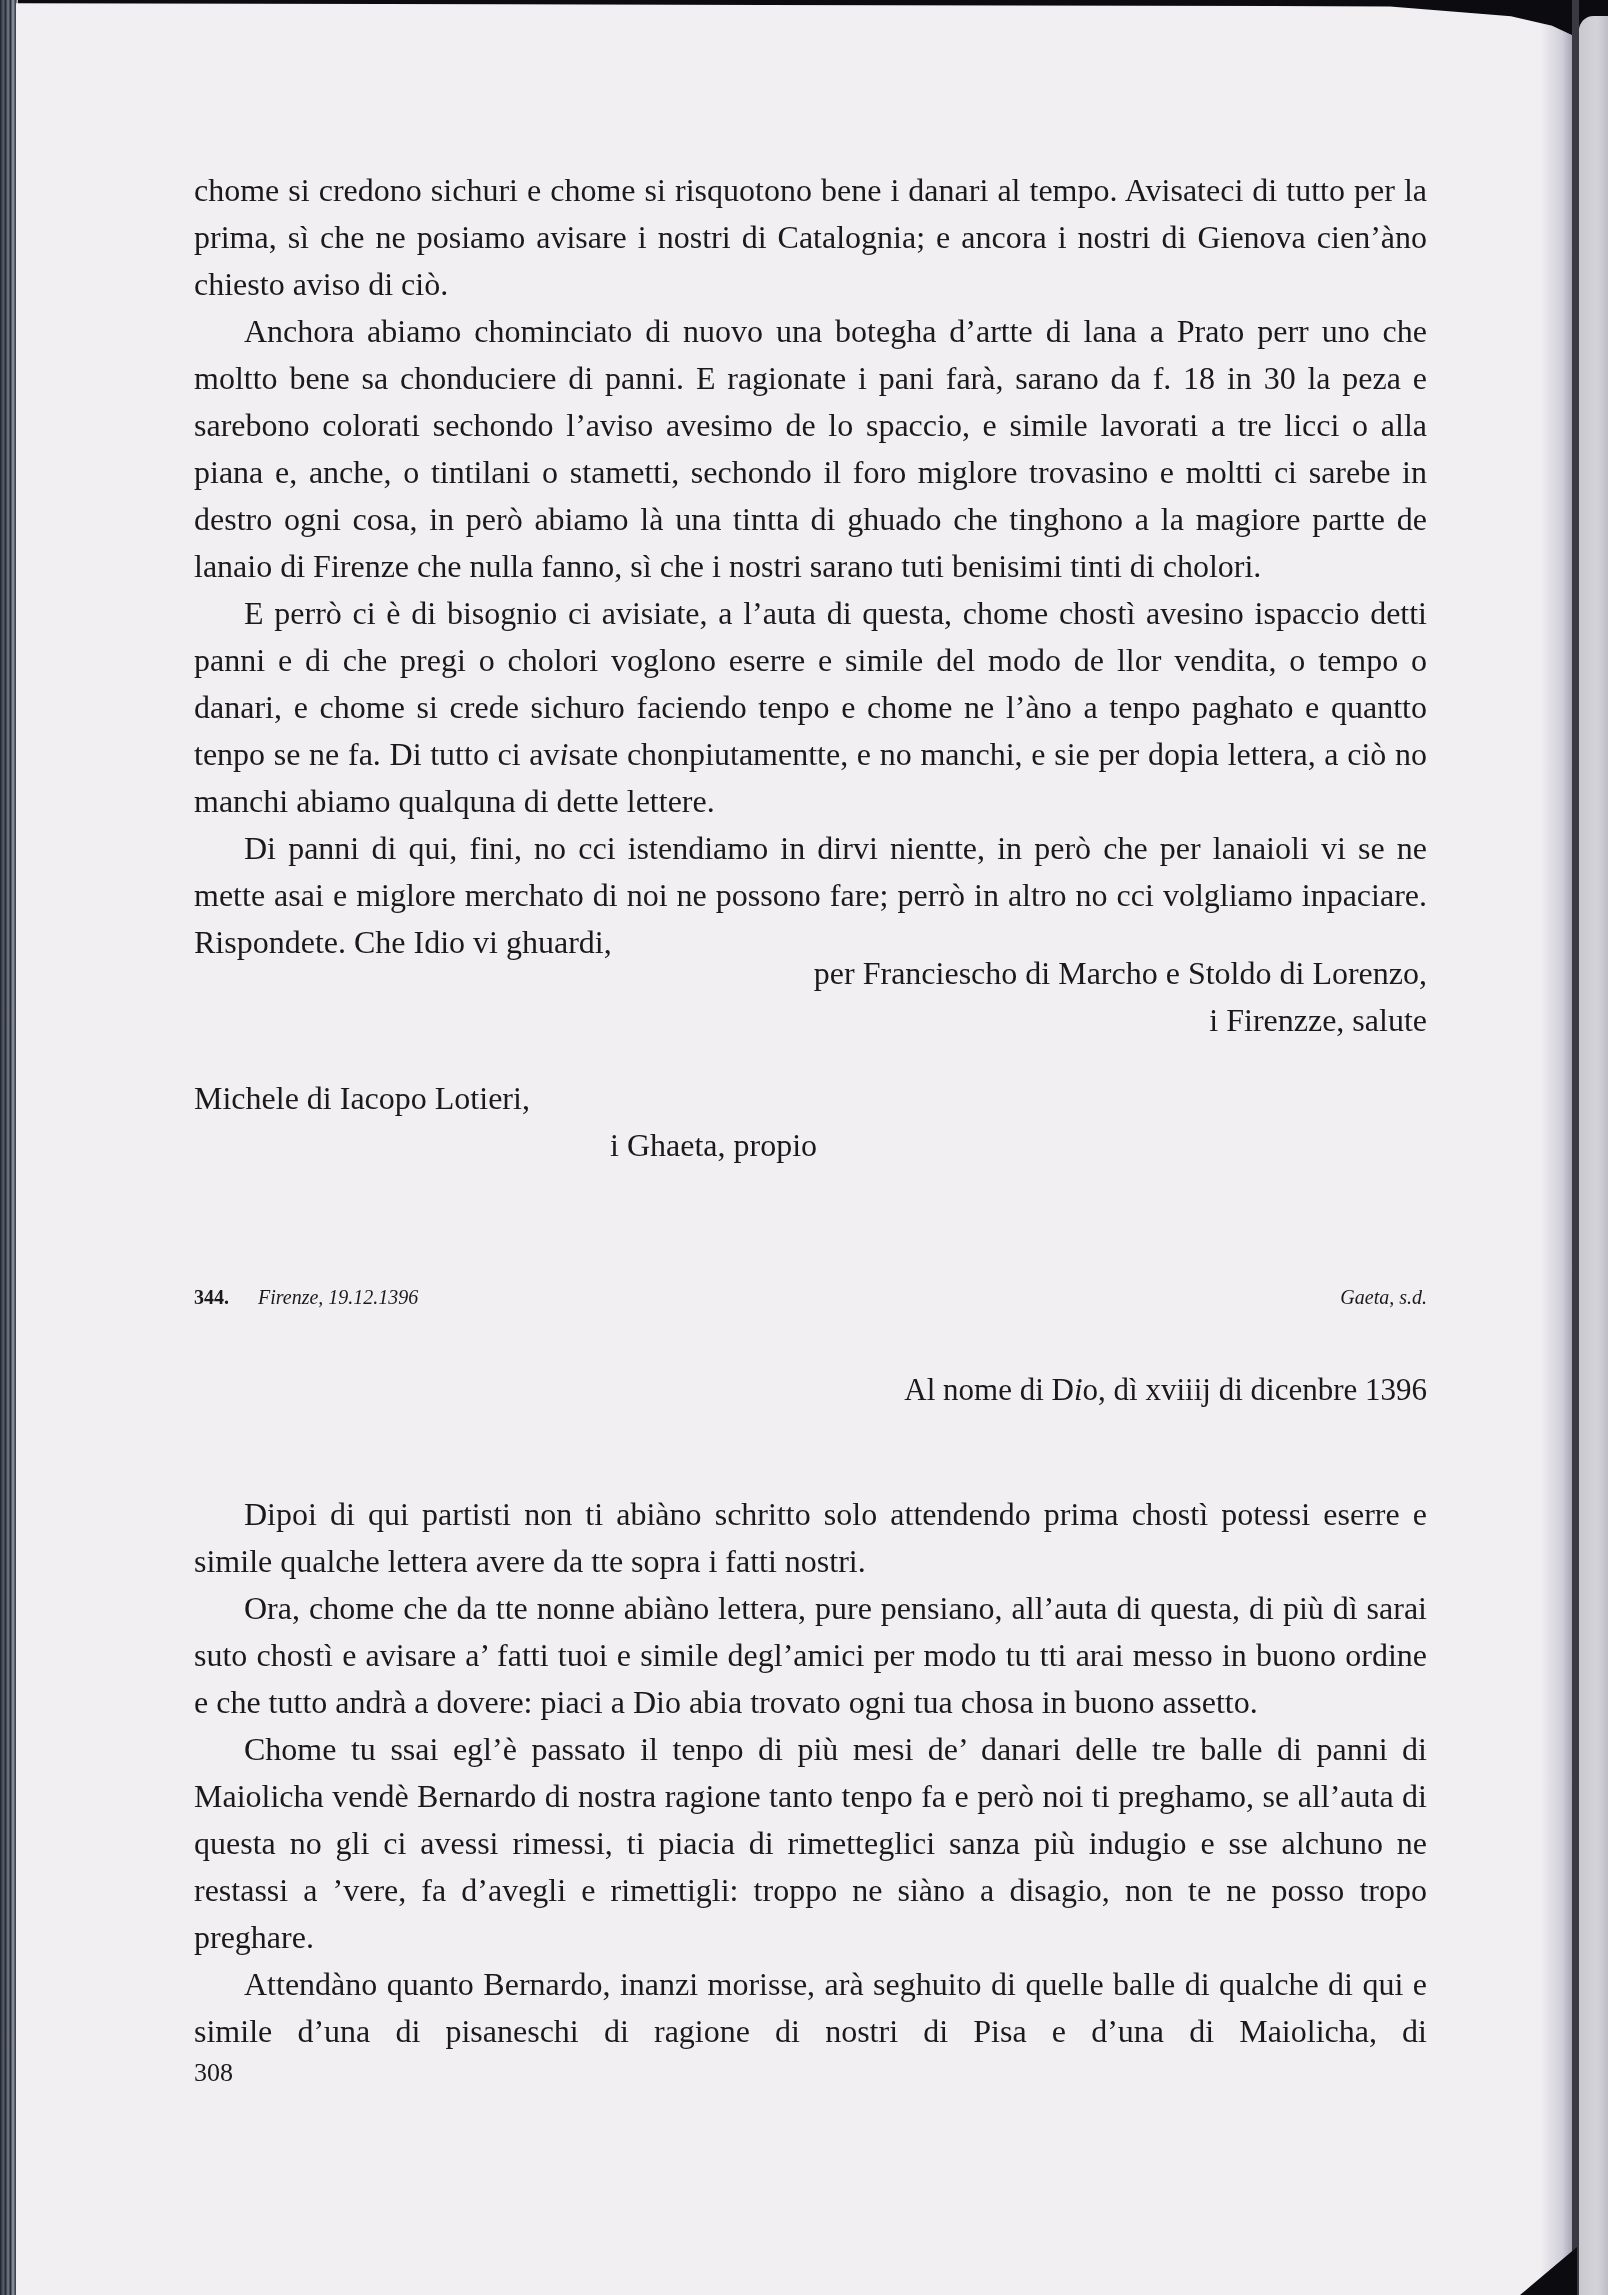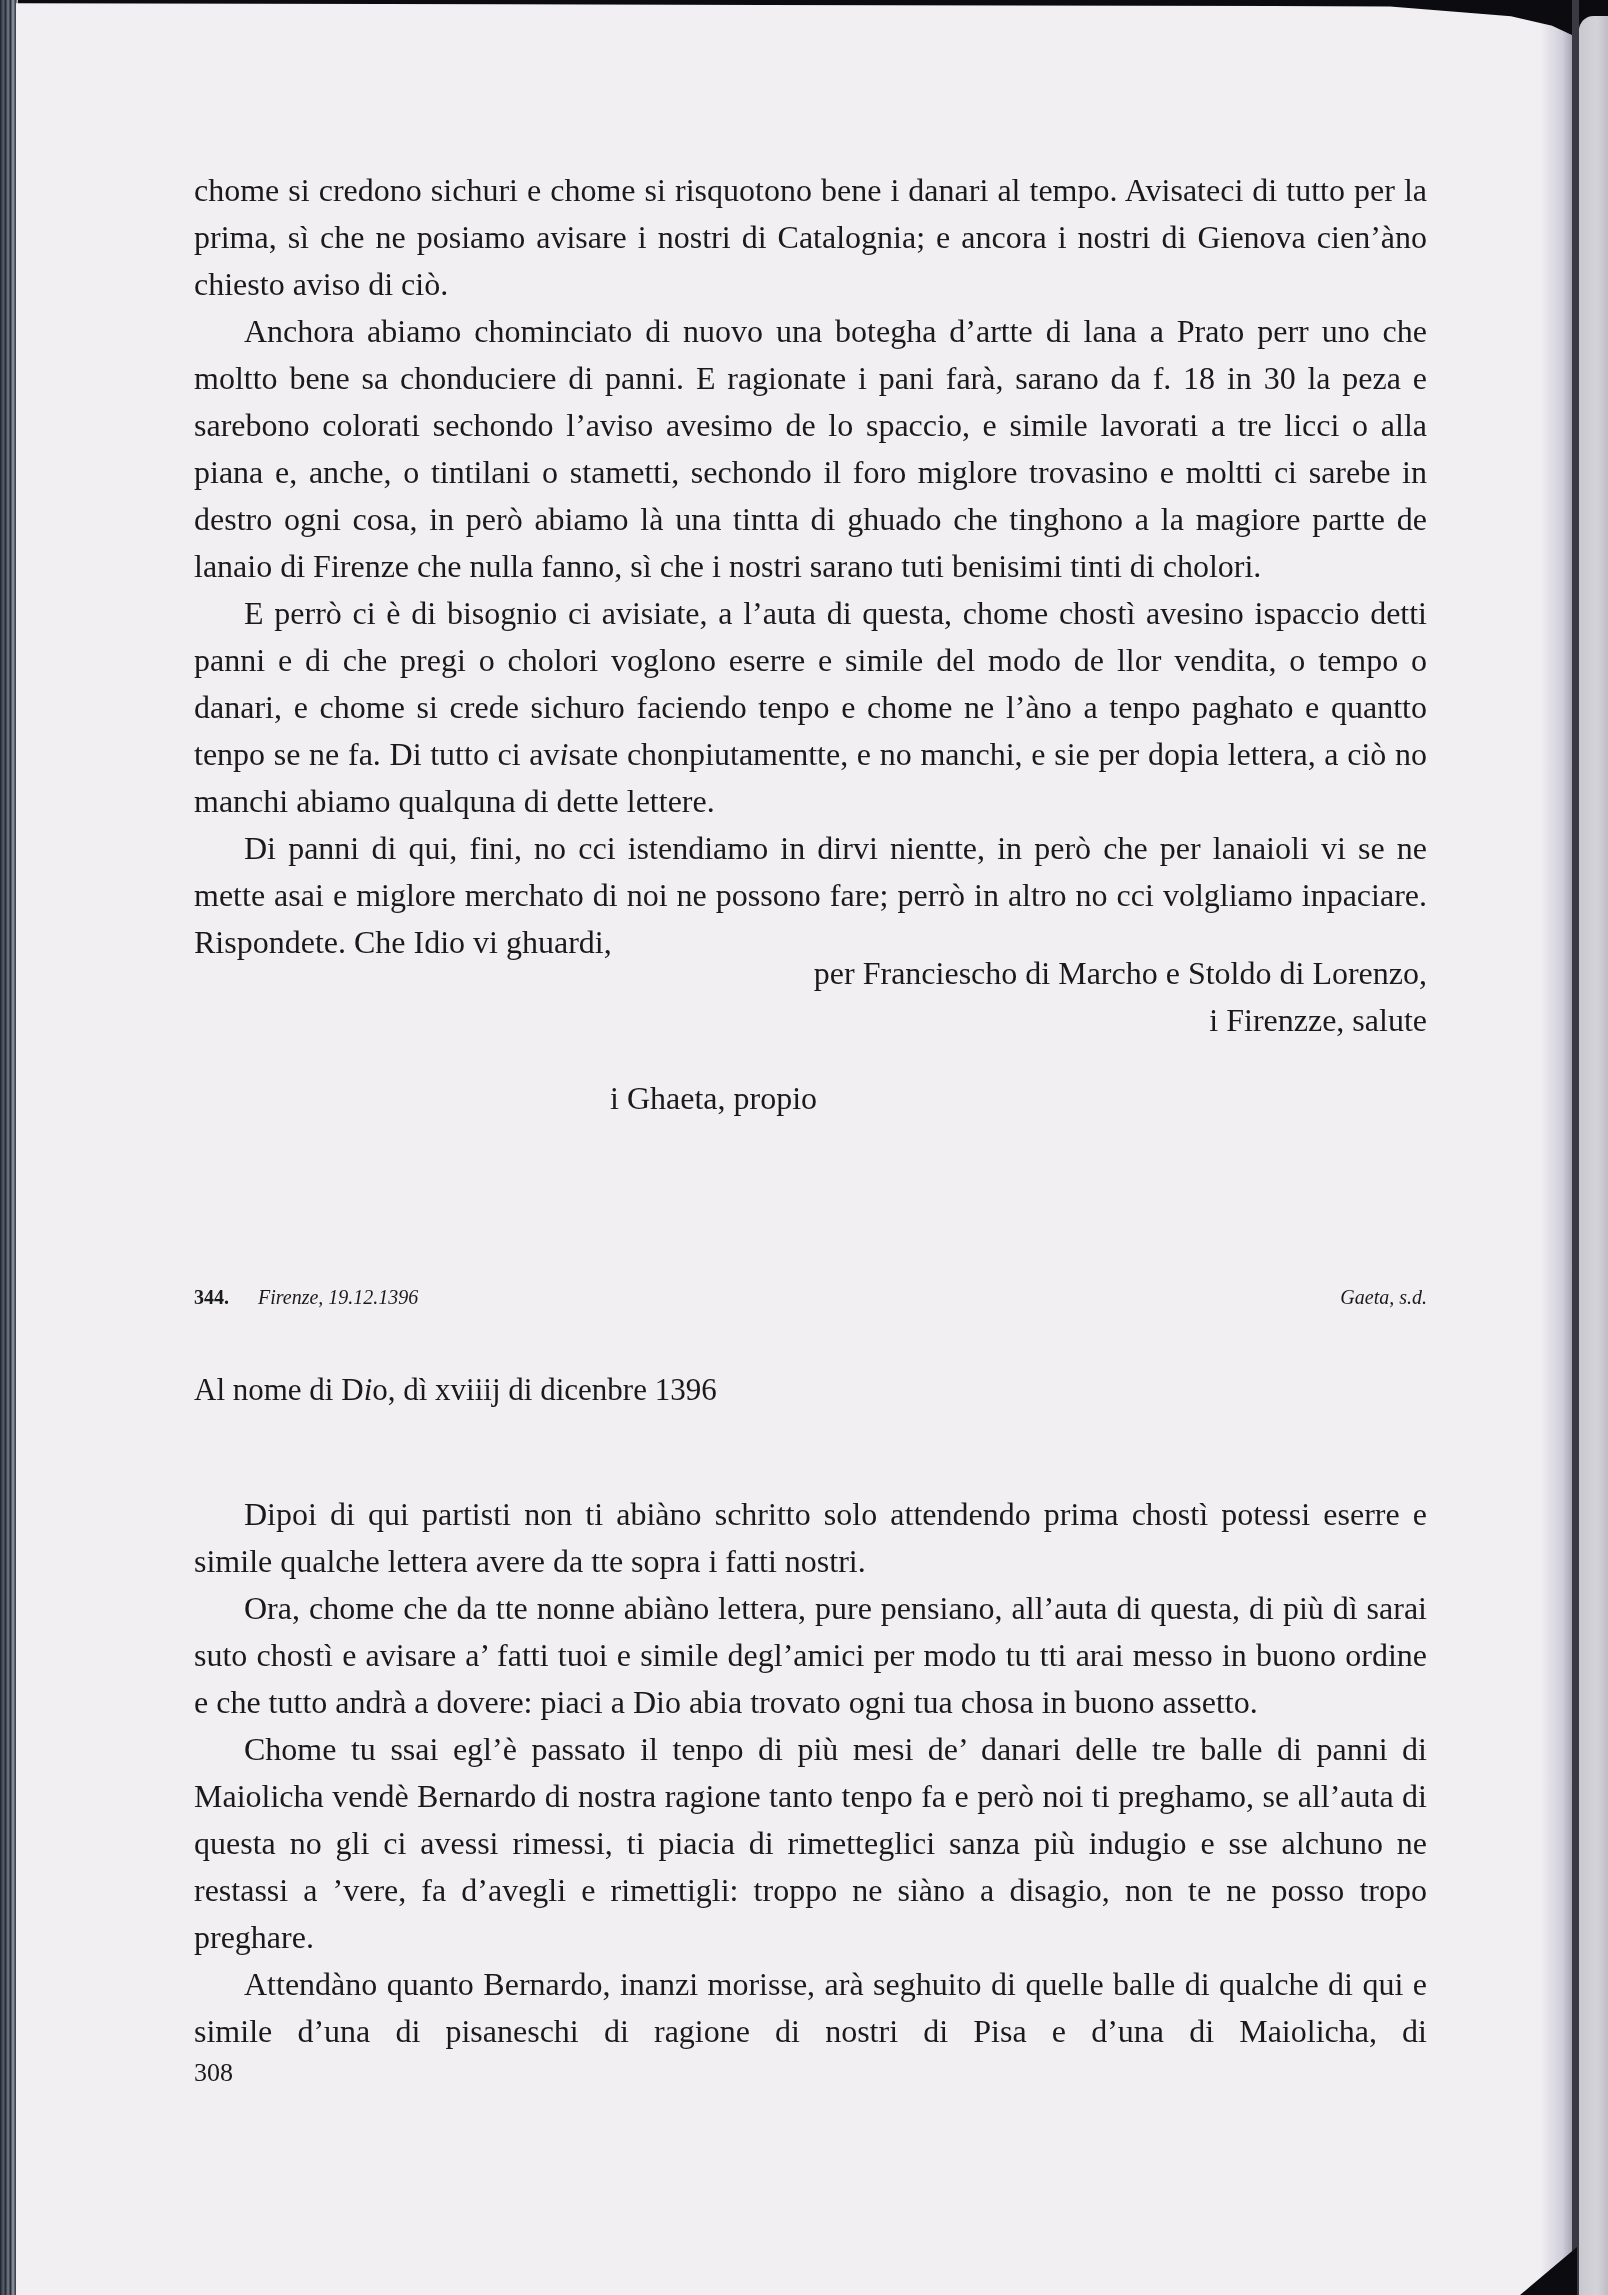--- a/index.html
+++ b/index.html
@@ -47,21 +47,21 @@
     .sig-left { margin: 0; }
     .sig-place { margin: 0 0 0 416px; }
     .heading-row {
       position: absolute; left: 194px; width: 1233px; top: 1274px;
       font-size: 20px; line-height: 47px; display: flex; justify-content: space-between;
     }
     .heading-row .num { font-weight: bold; margin-right: 24px; }
     .heading-row .it { font-style: italic; }
     .opening {
       position: absolute; left: 194px; width: 1233px; top: 1366px;
-      text-align: left; font-size: 31px; line-height: 47px;
+      text-align: right; font-size: 31px; line-height: 47px;
     }
     .folio {
       position: absolute; left: 194px; top: 2049px; font-size: 26px; line-height: 47px;
     }
     i.small-it { font-style: italic; }
   </style>
 </head>
 <body>
 
 <div class="left-edges"></div>
@@ -79,20 +79,21 @@
   <p class="indent"><span>E perrò ci è di bisognio ci avisiate, a l’auta di questa, chome chostì avesino ispaccio detti panni e di che pregi o cholori voglono eserre e simile del modo de llor vendita, o tempo o danari, e chome si crede sichuro faciendo tenpo e chome ne l’àno a tenpo paghato e quantto tenpo se ne fa. Di tutto ci av</span><i class="small-it">i</i><span>sate chonpiutamentte, e no manchi, e sie per dopia lettera, a ciò no manchi abiamo qualquna di dette lettere.</span></p>
   <p class="indent">Di panni di qui, fini, no cci istendiamo in dirvi nientte, in però che per lanaioli vi se ne mette asai e miglore merchato di noi ne possono fare; perrò in altro no cci volgliamo inpaciare. Rispondete. Che Idio vi ghuardi,</p>
 </div>
 
 <div class="text" style="top:950px;">
   <p class="line-right">per Franciescho di Marcho e Stoldo di Lorenzo,</p>
   <p class="line-right">i Firenzze, salute</p>
 </div>
 
 <div class="text" style="top:1075px;">
+  <p class="sig-left">Michele di Iacopo Lotieri,</p>
   <p class="sig-place">i Ghaeta, propio</p>
 </div>
 
 <div class="heading-row">
   <span>
     <span class="num">344.</span>
     <span class="it">Firenze, 19.12.1396</span>
   </span>
   <span class="it">Gaeta, s.d.</span>
 </div>

